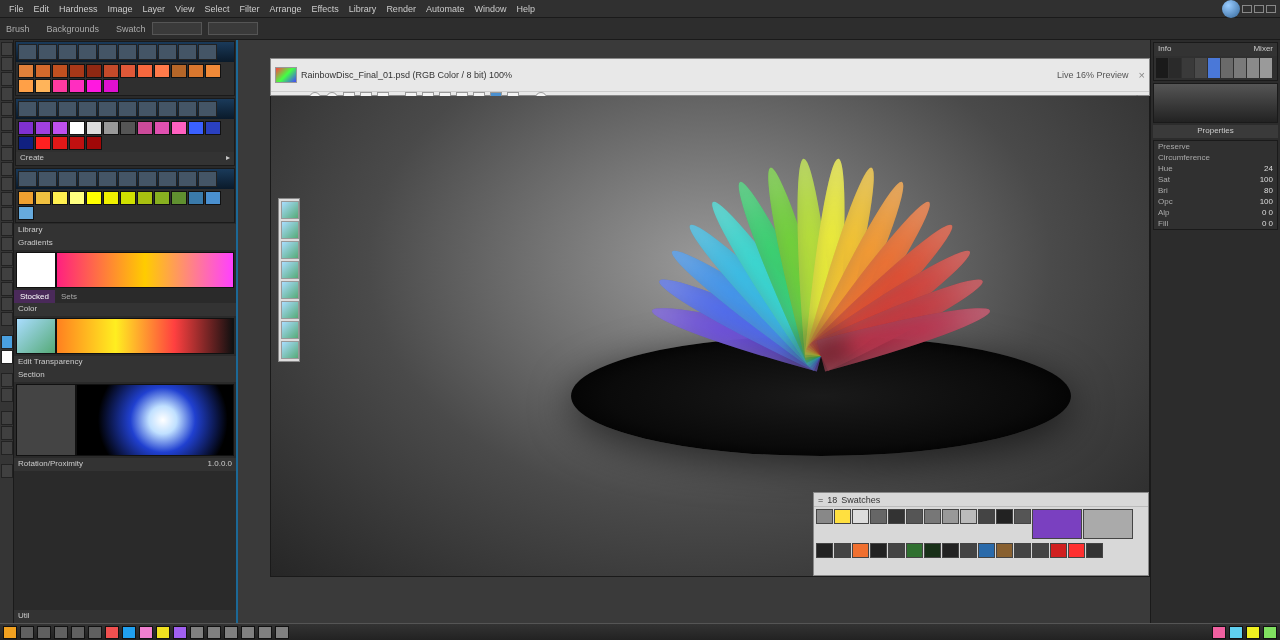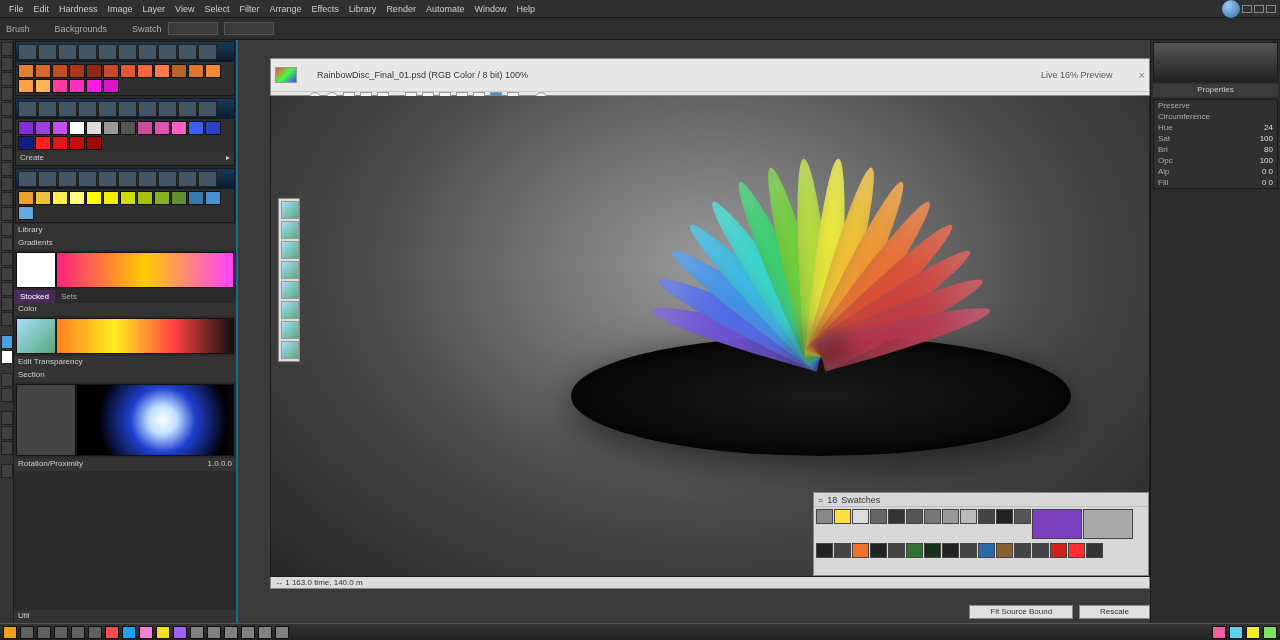--- a/index.html
+++ b/index.html
@@ -4,21 +4,21 @@
 <style>
 * { margin: 0; padding: 0; box-sizing: border-box; font-family: Tahoma, Arial, sans-serif; }
 body { background: #2a2a2a; width: 1280px; height: 640px; overflow: hidden; color: #bbb; font-size: 9px; }
 
 
 .menubar { height: 18px; background: #303030; border-bottom: 1px solid #1a1a1a; display: flex; align-items: center; padding: 0 4px; }
 .menubar span { margin: 0 5px; color: #ccc; font-size: 9px; cursor: default; }
 
 
 .subbar { height: 22px; background: #2d2d2d; border-bottom: 1px solid #1a1a1a; display: flex; align-items: center; padding: 0 6px; }
-.subbar .left-lbls { display: flex; gap: 25px; color: #aaa; font-size: 9px; }
+.subbar .left-lbls { display: flex; gap: 17px; color: #aaa; font-size: 9px; }
 .subbar .combo { width: 50px; height: 13px; background: #3a3a3a; border: 1px solid #555; margin-left: 6px; }
 
 
 .app-body { display: flex; height: 583px; }
 
 
 .toolbox { width: 14px; background: #353535; border-right: 1px solid #1a1a1a; display: flex; flex-direction: column; gap: 1px; padding-top: 2px; }
 .toolbox .tool { width: 12px; height: 14px; background: #404040; margin: 0 auto; border: 1px solid #222; }
 .toolbox .tool.sp { margin-top: 8px; }
 
@@ -35,21 +35,21 @@
 .grad-main { flex: 1; border: 1px solid #111; }
 .panel-tabs { display: flex; background: #2a2a2a; }
 .panel-tabs span { padding: 2px 6px; font-size: 8px; color: #aaa; }
 .panel-tabs span.active { background: #4a2a5a; color: #fff; }
 
 
 .center { flex: 1; background: #3a3a3a; position: relative; display: flex; flex-direction: column; }
 .opt-bar { position: absolute; left: 8px; right: 0; top: 0; height: 14px; display: flex; align-items: center; gap: 10px; padding-left: 4px; color: #aaa; font-size: 9px; }
 .doc-area { position: absolute; left: 32px; right: 0; top: 18px; bottom: 12px; }
 .doc-tab { background: #e8e8e8; height: 38px; border: 1px solid #888; display: flex; flex-direction: column; }
-.doc-tab-top { height: 20px; border-bottom: 1px solid #ccc; display: flex; align-items: center; padding: 16px 4px; gap: 20px; color: #333; font-size: 9px; justify-content: center; }
+.doc-tab-top { height: 20px; border-bottom: 1px solid #ccc; display: flex; align-items: center; padding: 16px 4px; gap: 4px; color: #333; font-size: 9px; justify-content: center; }
 .doc-tab-top .thumb { width: 22px; height: 16px; background: linear-gradient(135deg,#f44,#4f4,#44f); border: 1px solid #999; }
 .icon-row { height: 18px; display: flex; align-items: center; gap: 5px; padding-left: 38px; }
 .icon-row .ic { width: 12px; height: 12px; border: 1px solid #999; background: #f4f4f4; }
 .icon-row .ic.blue { background: #4a90d0; }
 .icon-row .ic.circ { border-radius: 50%; }
 .doc-right { margin-left: auto; padding-right: 6px; color: #555; font-size: 9px; }
 .canvas-wrap { position: absolute; left: 32px; right: 0; top: 56px; bottom: 46px; background: radial-gradient(ellipse at 50% 35%, #9a9a9a 0%, #4a4a4a 55%, #262626 100%); border: 1px solid #1a1a1a; border-top: none; overflow: hidden; }
 .thumb-strip-vert { position: absolute; left: 40px; top: 158px; width: 22px; background: #ddd; border: 1px solid #888; padding: 2px; display: flex; flex-direction: column; gap: 2px; }
 .thumb-strip-vert .tv { width: 18px; height: 18px; background: linear-gradient(135deg,#adf,#5a7); border: 1px solid #999; }
 
@@ -434,31 +434,41 @@
       <div class="tv"></div>
         <div class="tv"></div>
         <div class="tv"></div>
         <div class="tv"></div>
         <div class="tv"></div>
         <div class="tv"></div>
         <div class="tv"></div>
         <div class="tv"></div>
     </div>
 
-    <div class="status-bar">
-      <span>↔ 1 163.0 time, 140.0 m</span>
-    </div>
-
-    <div class="bottom-info">
-      <div class="btn">Fit Source Bound</div>
-      <div class="btn">Rescale</div>
-    </div>
+
   </div>
 
   <div class="right-col">
+    <div class="r-panel">
+      <div class="panel-header">
+          <span>Info</span>
+          <span>Mixer</span>
+        </div>
+      <div class="gray-swatches" id="grays">
+          <div style="background: rgb(26, 26, 26);"></div>
+          <div style="background: rgb(42, 42, 42);"></div>
+          <div style="background: rgb(58, 58, 58);"></div>
+          <div style="background: rgb(74, 74, 74);"></div>
+          <div style="background: rgb(74, 120, 216);"></div>
+          <div style="background: rgb(106, 106, 106);"></div>
+          <div style="background: rgb(122, 122, 122);"></div>
+          <div style="background: rgb(138, 138, 138);"></div>
+          <div style="background: rgb(154, 154, 154);"></div>
+        </div>
+    </div>
     <div style="height:40px;background:linear-gradient(180deg,#555,#222);border:1px solid #1a1a1a;"></div>
     <div class="panel-header" style="justify-content:center;background:#3a3a3a;">
         <span>Properties</span>
       </div>
     <div class="r-panel" id="props">
         <div class="prop-row">
           <span>Preserve</span>
           <span class="val"></span>
         </div>
         <div class="prop-row">

